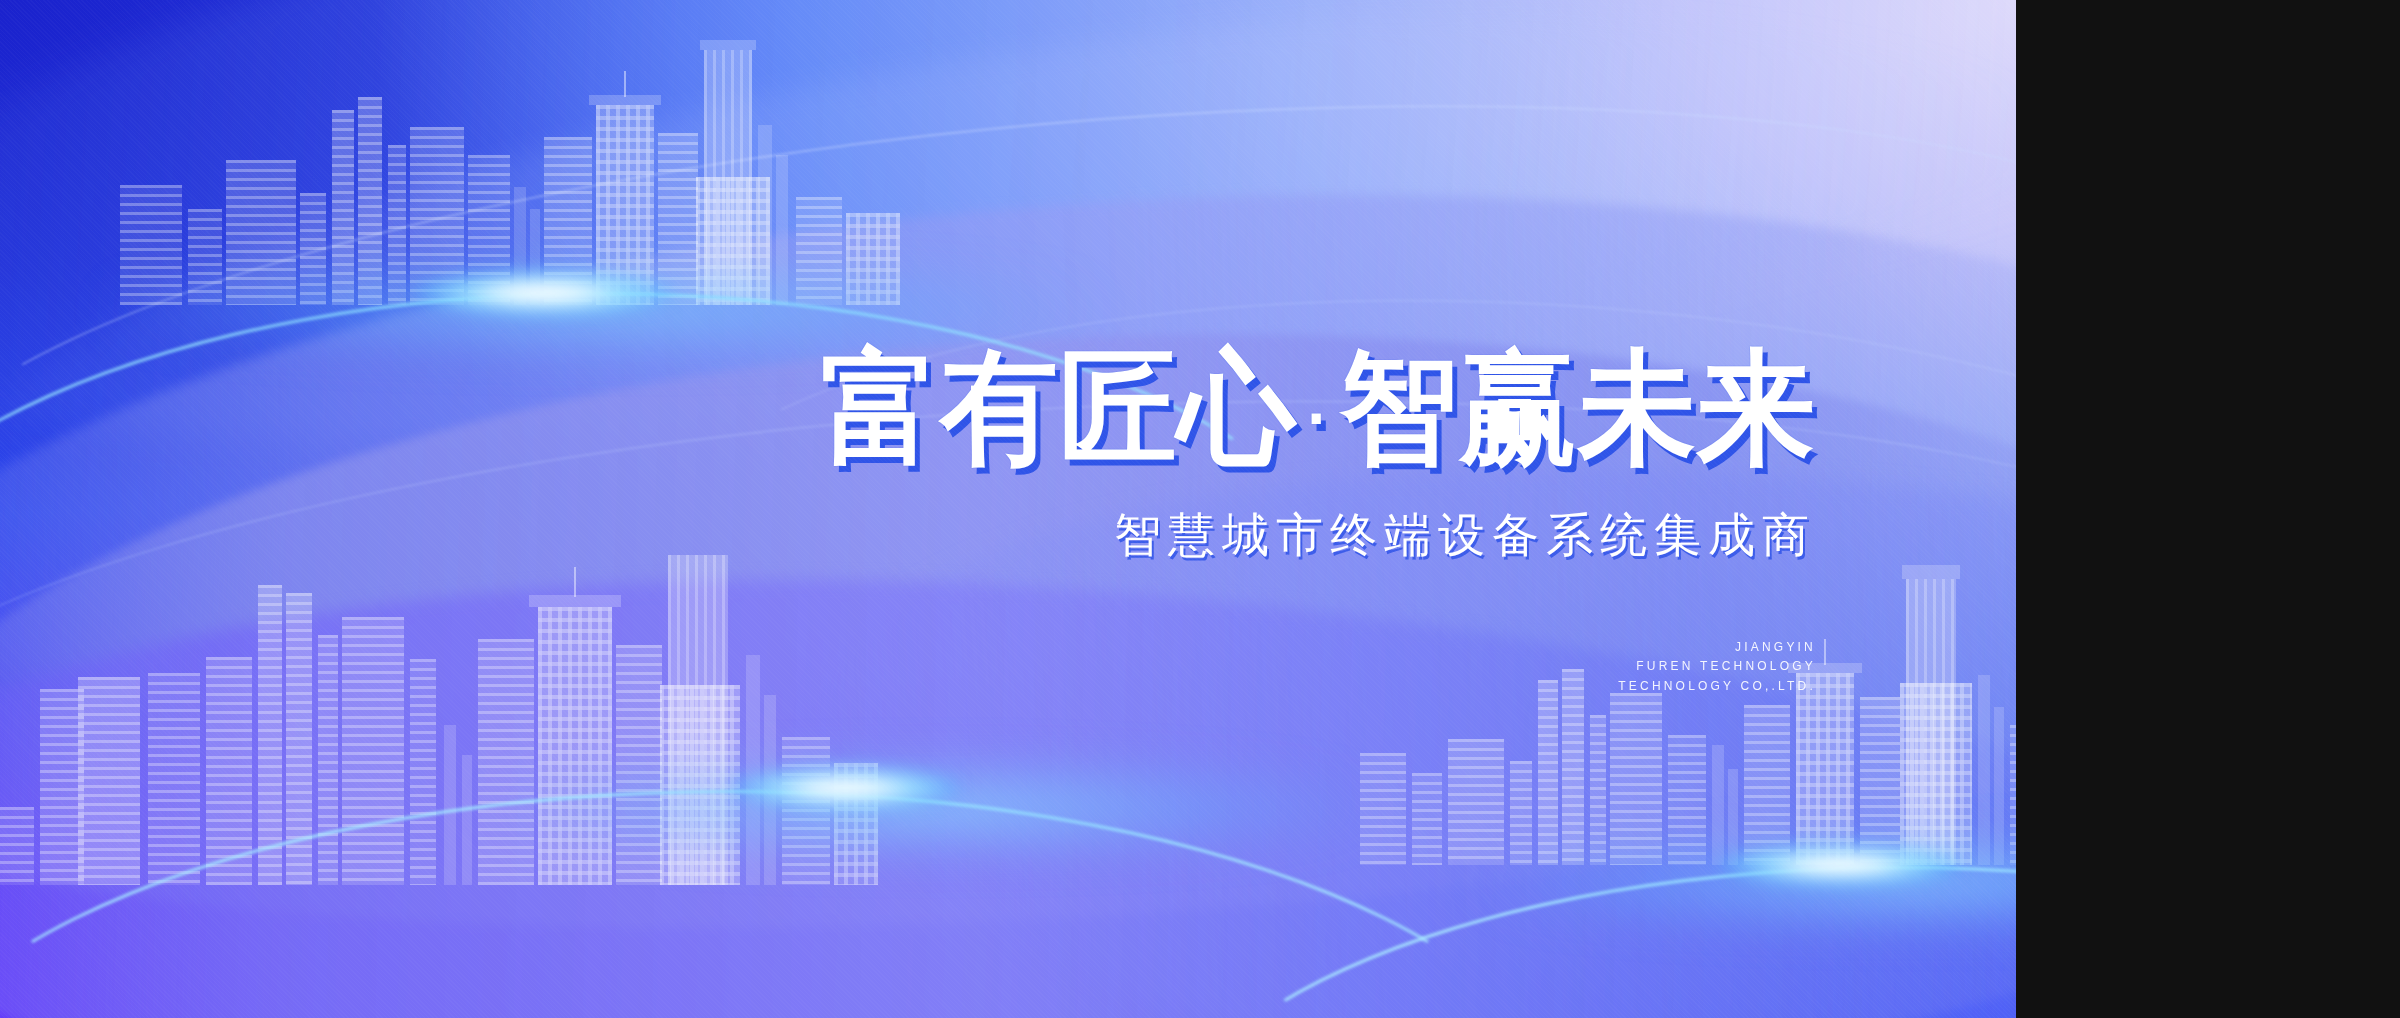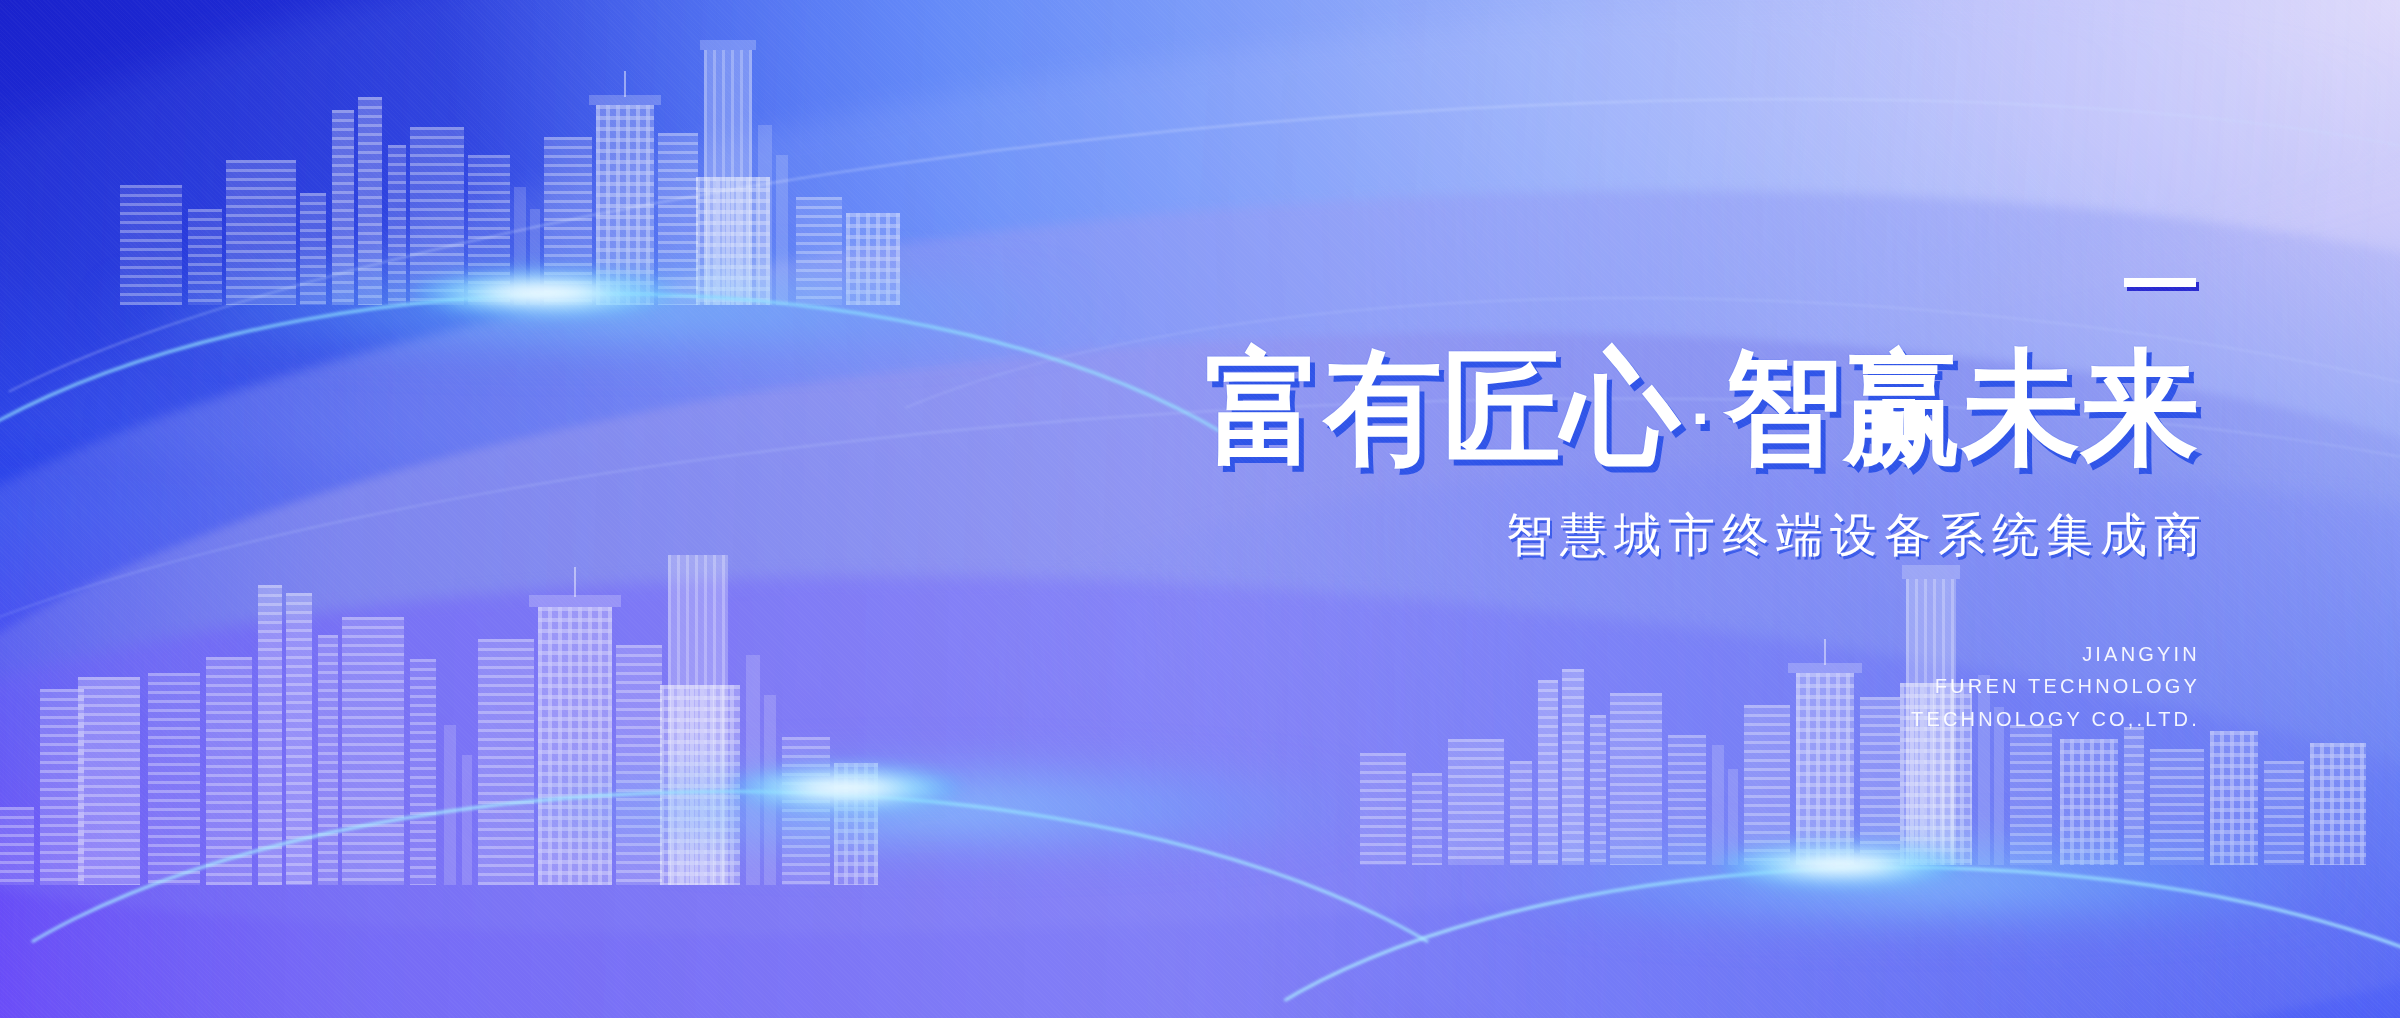--- a/index.html
+++ b/index.html
@@ -1,20 +1,20 @@
 <!DOCTYPE html>
 <html><head>
 <meta charset="utf-8">
 <style>
   html,body{margin:0;padding:0;background:#111;}
   *{box-sizing:border-box;}
 
   .banner{
     position:relative;
-    width:2400px;
+    width:2016px;
     height:1018px;
     overflow:hidden;
     font-family:"Liberation Sans","DejaVu Sans",sans-serif;
     background:#d946ef;
   }
 
   
   .bg-base{
     position:absolute; inset:0;
     background:
@@ -156,36 +156,36 @@
     transform-origin:right bottom;
   }
   .headline .mid{
     font-size:66px;
     vertical-align:middle;
     padding:0 10px;
   }
 
   .subtitle{
     position:absolute;
-    right:192px; top:509px;
+    right:200px; top:509px;
     font-size:47px;
     line-height:1.1;
     color:#ffffff;
     letter-spacing:7px;
     white-space:nowrap;
     font-weight:normal;
     text-shadow:2px 3px 0 rgba(47,84,232,.85);
   }
 
   .company{
     position:absolute;
     right:200px; top:638px;
     text-align:right;
     color:rgba(255,255,255,.92);
-    font-size:20px;
+    font-size:12px;
     line-height:1.62;
     letter-spacing:3.2px;
     white-space:nowrap;
   }
 
   .grain{
     position:absolute; inset:0;
     pointer-events:none;
     opacity:.05;
     background-image:repeating-linear-gradient(45deg, rgba(255,255,255,.5) 0 1px, rgba(0,0,0,0) 1px 3px);

